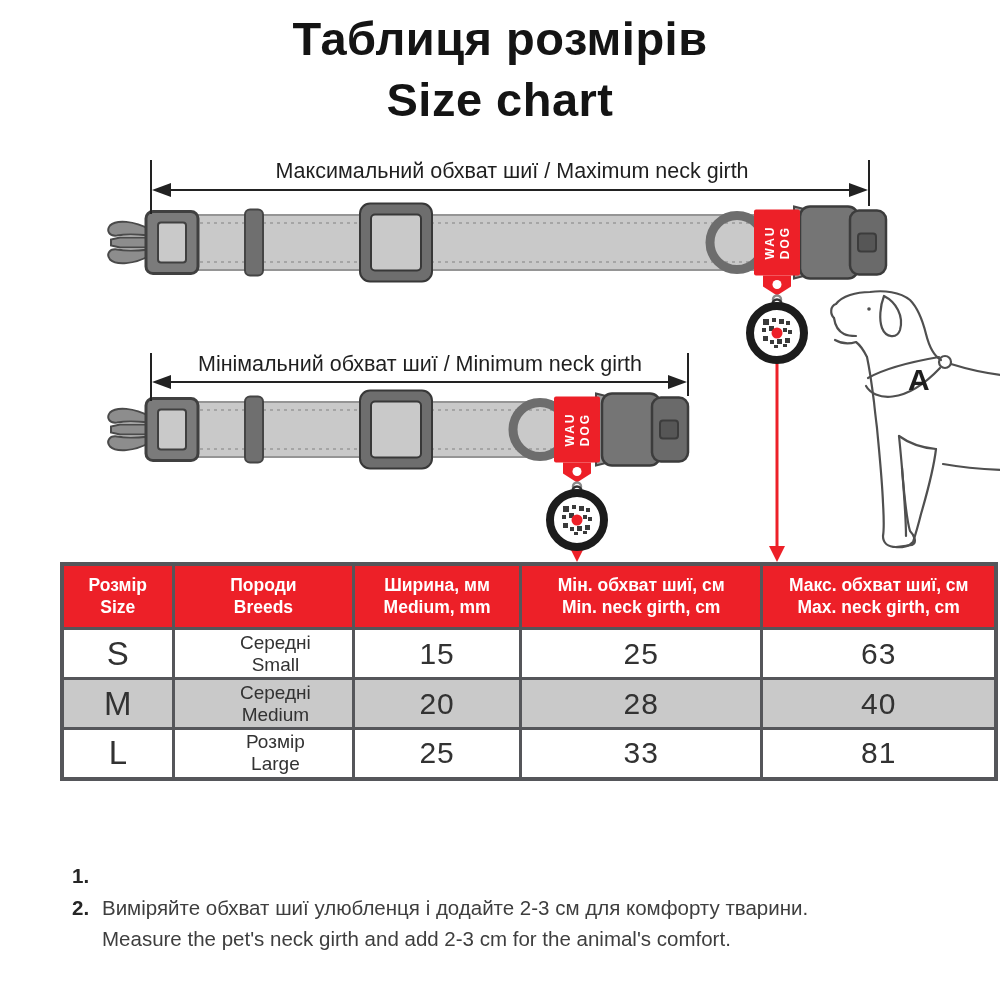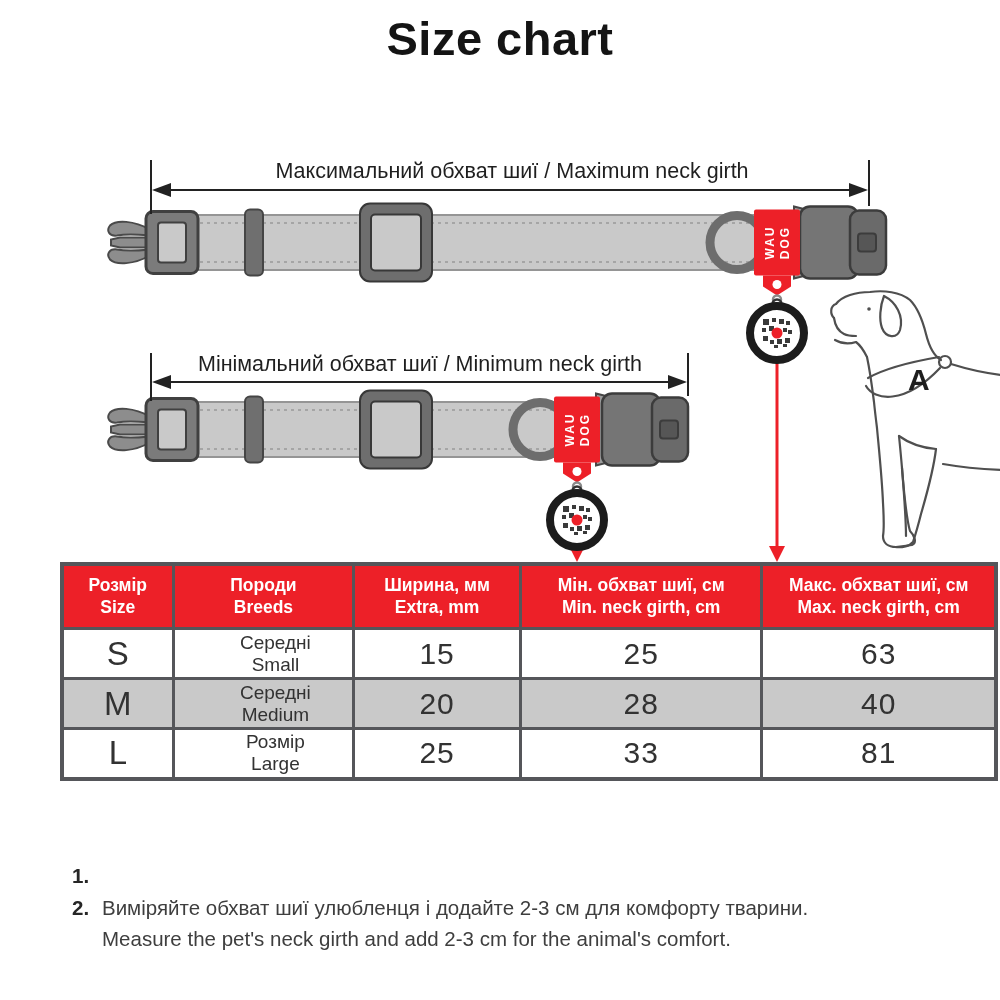--- a/index.html
+++ b/index.html
@@ -39,20 +39,21 @@
   .note-line { display:flex; font-size:20.5px; line-height:31.5px; }
   .note-line .num { font-weight:bold; color:#262626; margin-right:9px; min-width:21px; }
   .note-line.en { padding-left:30px; }
 </style>
 </head>
 <body>
 
 <div class="page">
 
   <div class="title">
+    <div>Таблиця розмірів</div>
     <div>Size chart</div>
   </div>
 
   <svg class="diagram" viewBox="0 0 1000 414">
     <defs>
 
       <g id="male-buckle">
         <path d="M46,-13 C30,-22 12,-23 6,-17 C2,-12 5,-6 13,-7 C24,-9 34,-8 46,-7 Z" fill="#8d8d8d" stroke="#4a4a4a" stroke-width="2"></path>
         <path d="M46,13 C30,22 12,23 6,17 C2,12 5,6 13,7 C24,9 34,8 46,7 Z" fill="#8d8d8d" stroke="#4a4a4a" stroke-width="2"></path>
         <path d="M46,-5 L16,-5 L7,-3 L7,3 L16,5 L46,5 Z" fill="#8d8d8d" stroke="#4a4a4a" stroke-width="2"></path>
@@ -198,21 +199,21 @@
           <th>
               <span>Розмір</span>
               <span>Size</span>
             </th>
           <th>
               <span>Породи</span>
               <span>Breeds</span>
             </th>
           <th>
               <span>Ширина, мм</span>
-              <span>Extra, mm</span>
+              <span>Medium, mm</span>
             </th>
           <th>
               <span>Мін. обхват шиї, см</span>
               <span>Min. neck girth, cm</span>
             </th>
           <th>
               <span>Макс. обхват шиї, см</span>
               <span>Max. neck girth, cm</span>
             </th>
         </tr>

